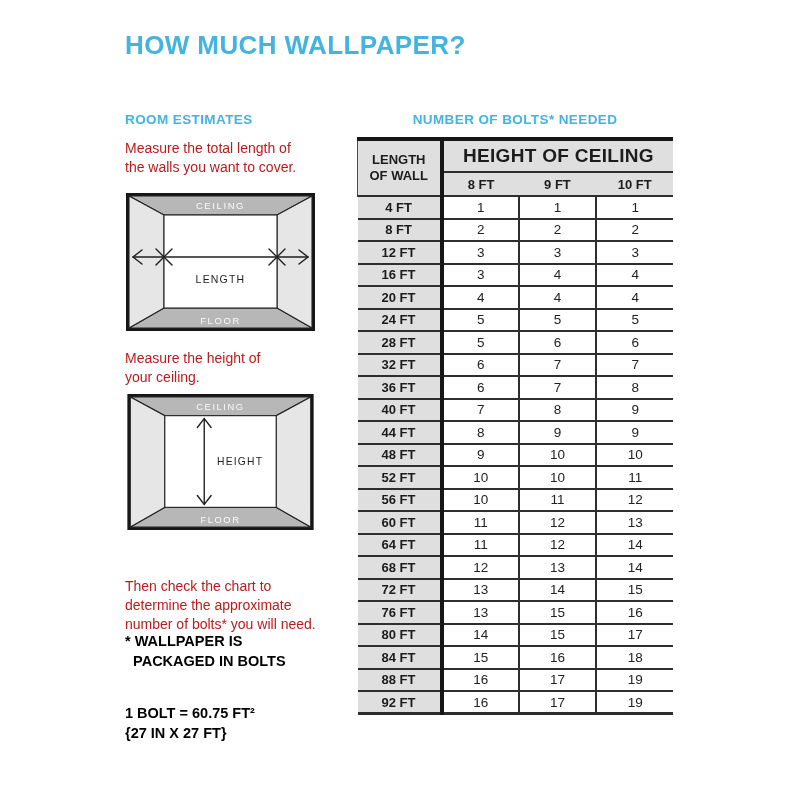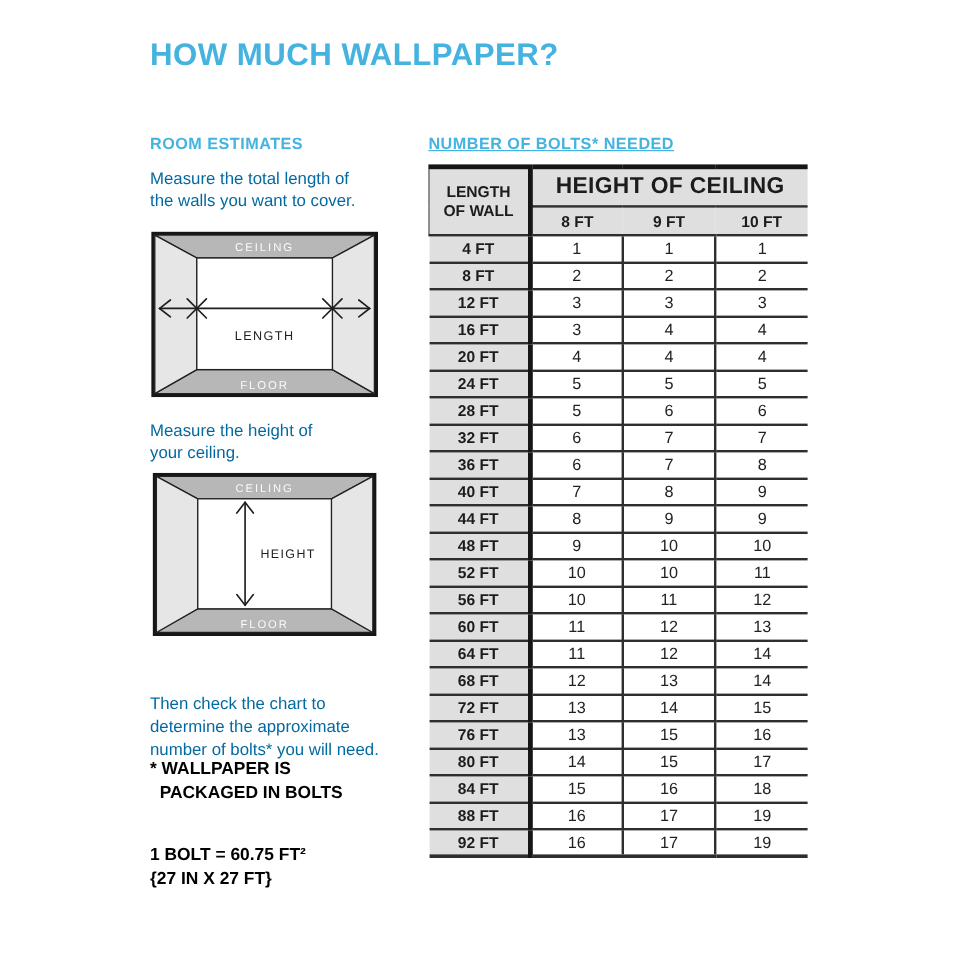--- a/index.html
+++ b/index.html
@@ -18,25 +18,25 @@
   .page-title{
     position:absolute;left:125px;top:30px;
     font-size:26px;font-weight:bold;letter-spacing:.4px;color:var(--accent);
     white-space:nowrap;
   }
   .section-heading{
     font-size:13.5px;font-weight:bold;letter-spacing:.4px;color:var(--accent);
     white-space:nowrap;
   }
   #room-estimates-heading{position:absolute;left:125px;top:112px;}
-  #bolts-needed-heading{position:absolute;left:357px;top:112px;width:316px;text-align:left;text-decoration:underline;}
+  #bolts-needed-heading{position:absolute;left:357px;top:112px;width:316px;text-align:center;}
 
   .body-text{
     position:absolute;left:125px;width:225px;
-    font-size:14px;line-height:19px;color:#0369a1;white-space:pre-line;
+    font-size:14px;line-height:19px;color:#b91c1c;white-space:pre-line;
   }
   #step1{top:139px;}
   #step2{top:349px;}
   #step3{top:577px;}
   .note-text{
     position:absolute;left:125px;width:230px;
     font-size:14.5px;line-height:20px;font-weight:bold;color:#000000;
     white-space:pre-wrap;
   }
   #wallpaper-note{top:631px;}

